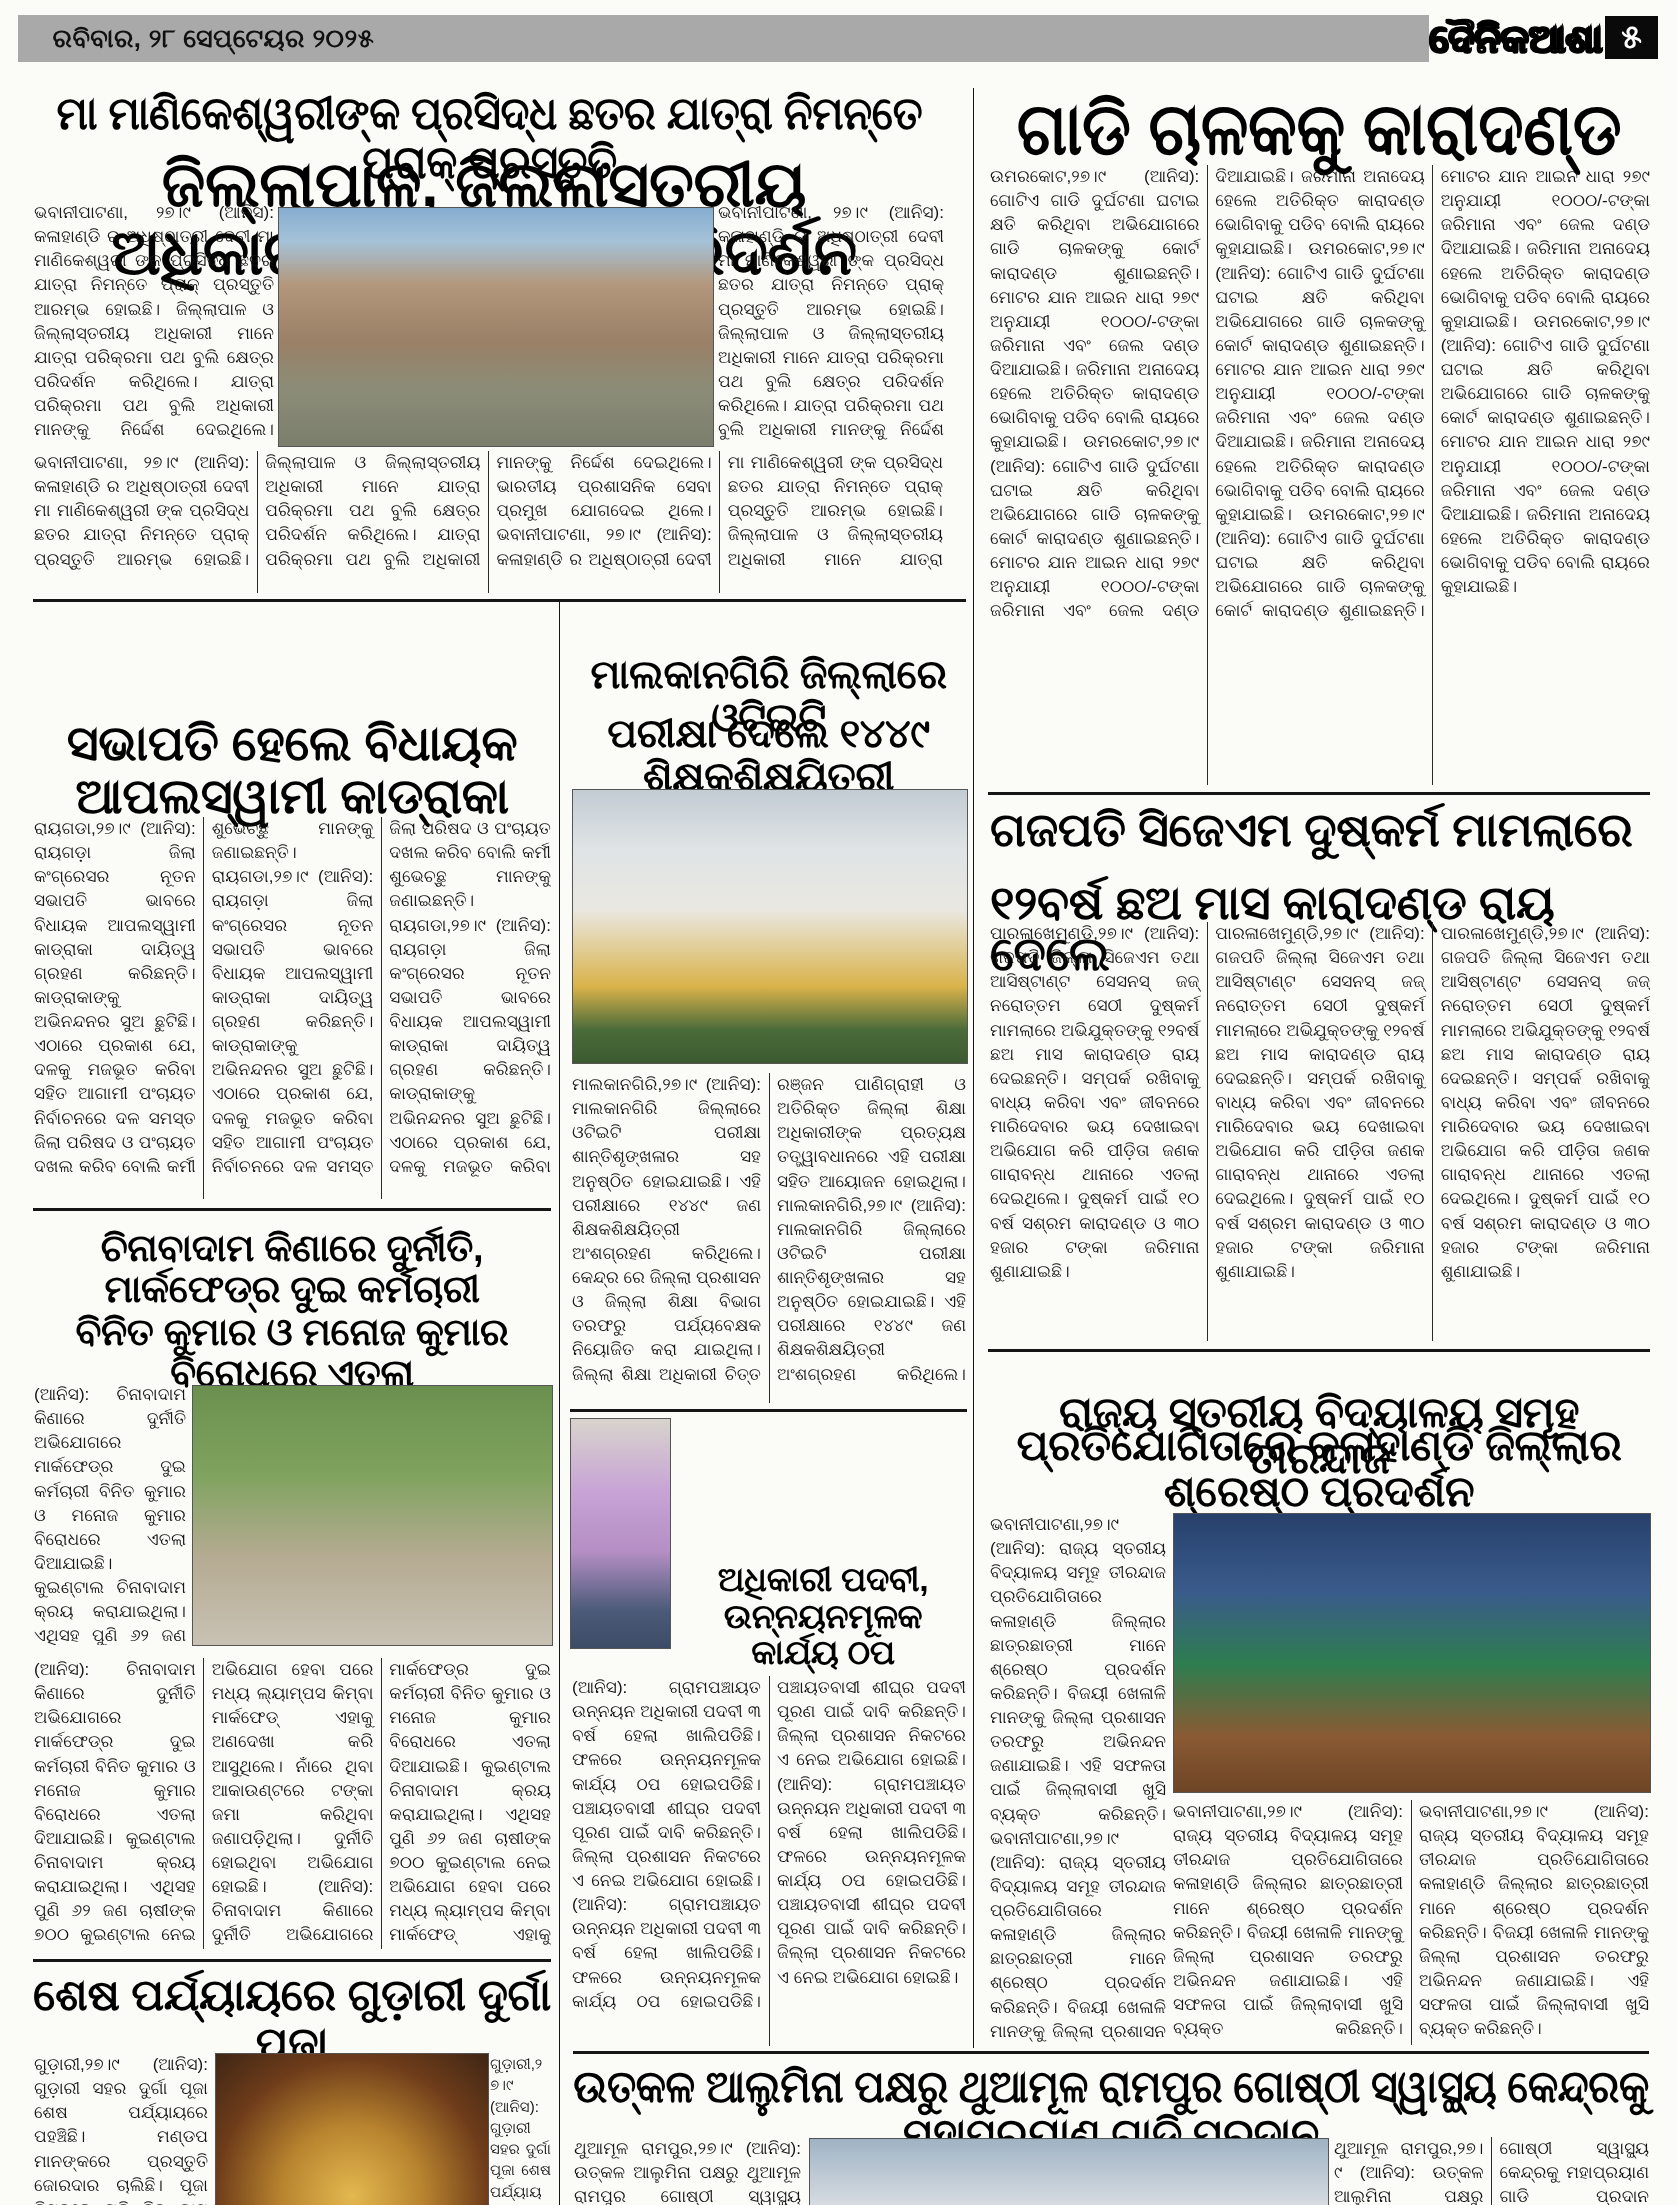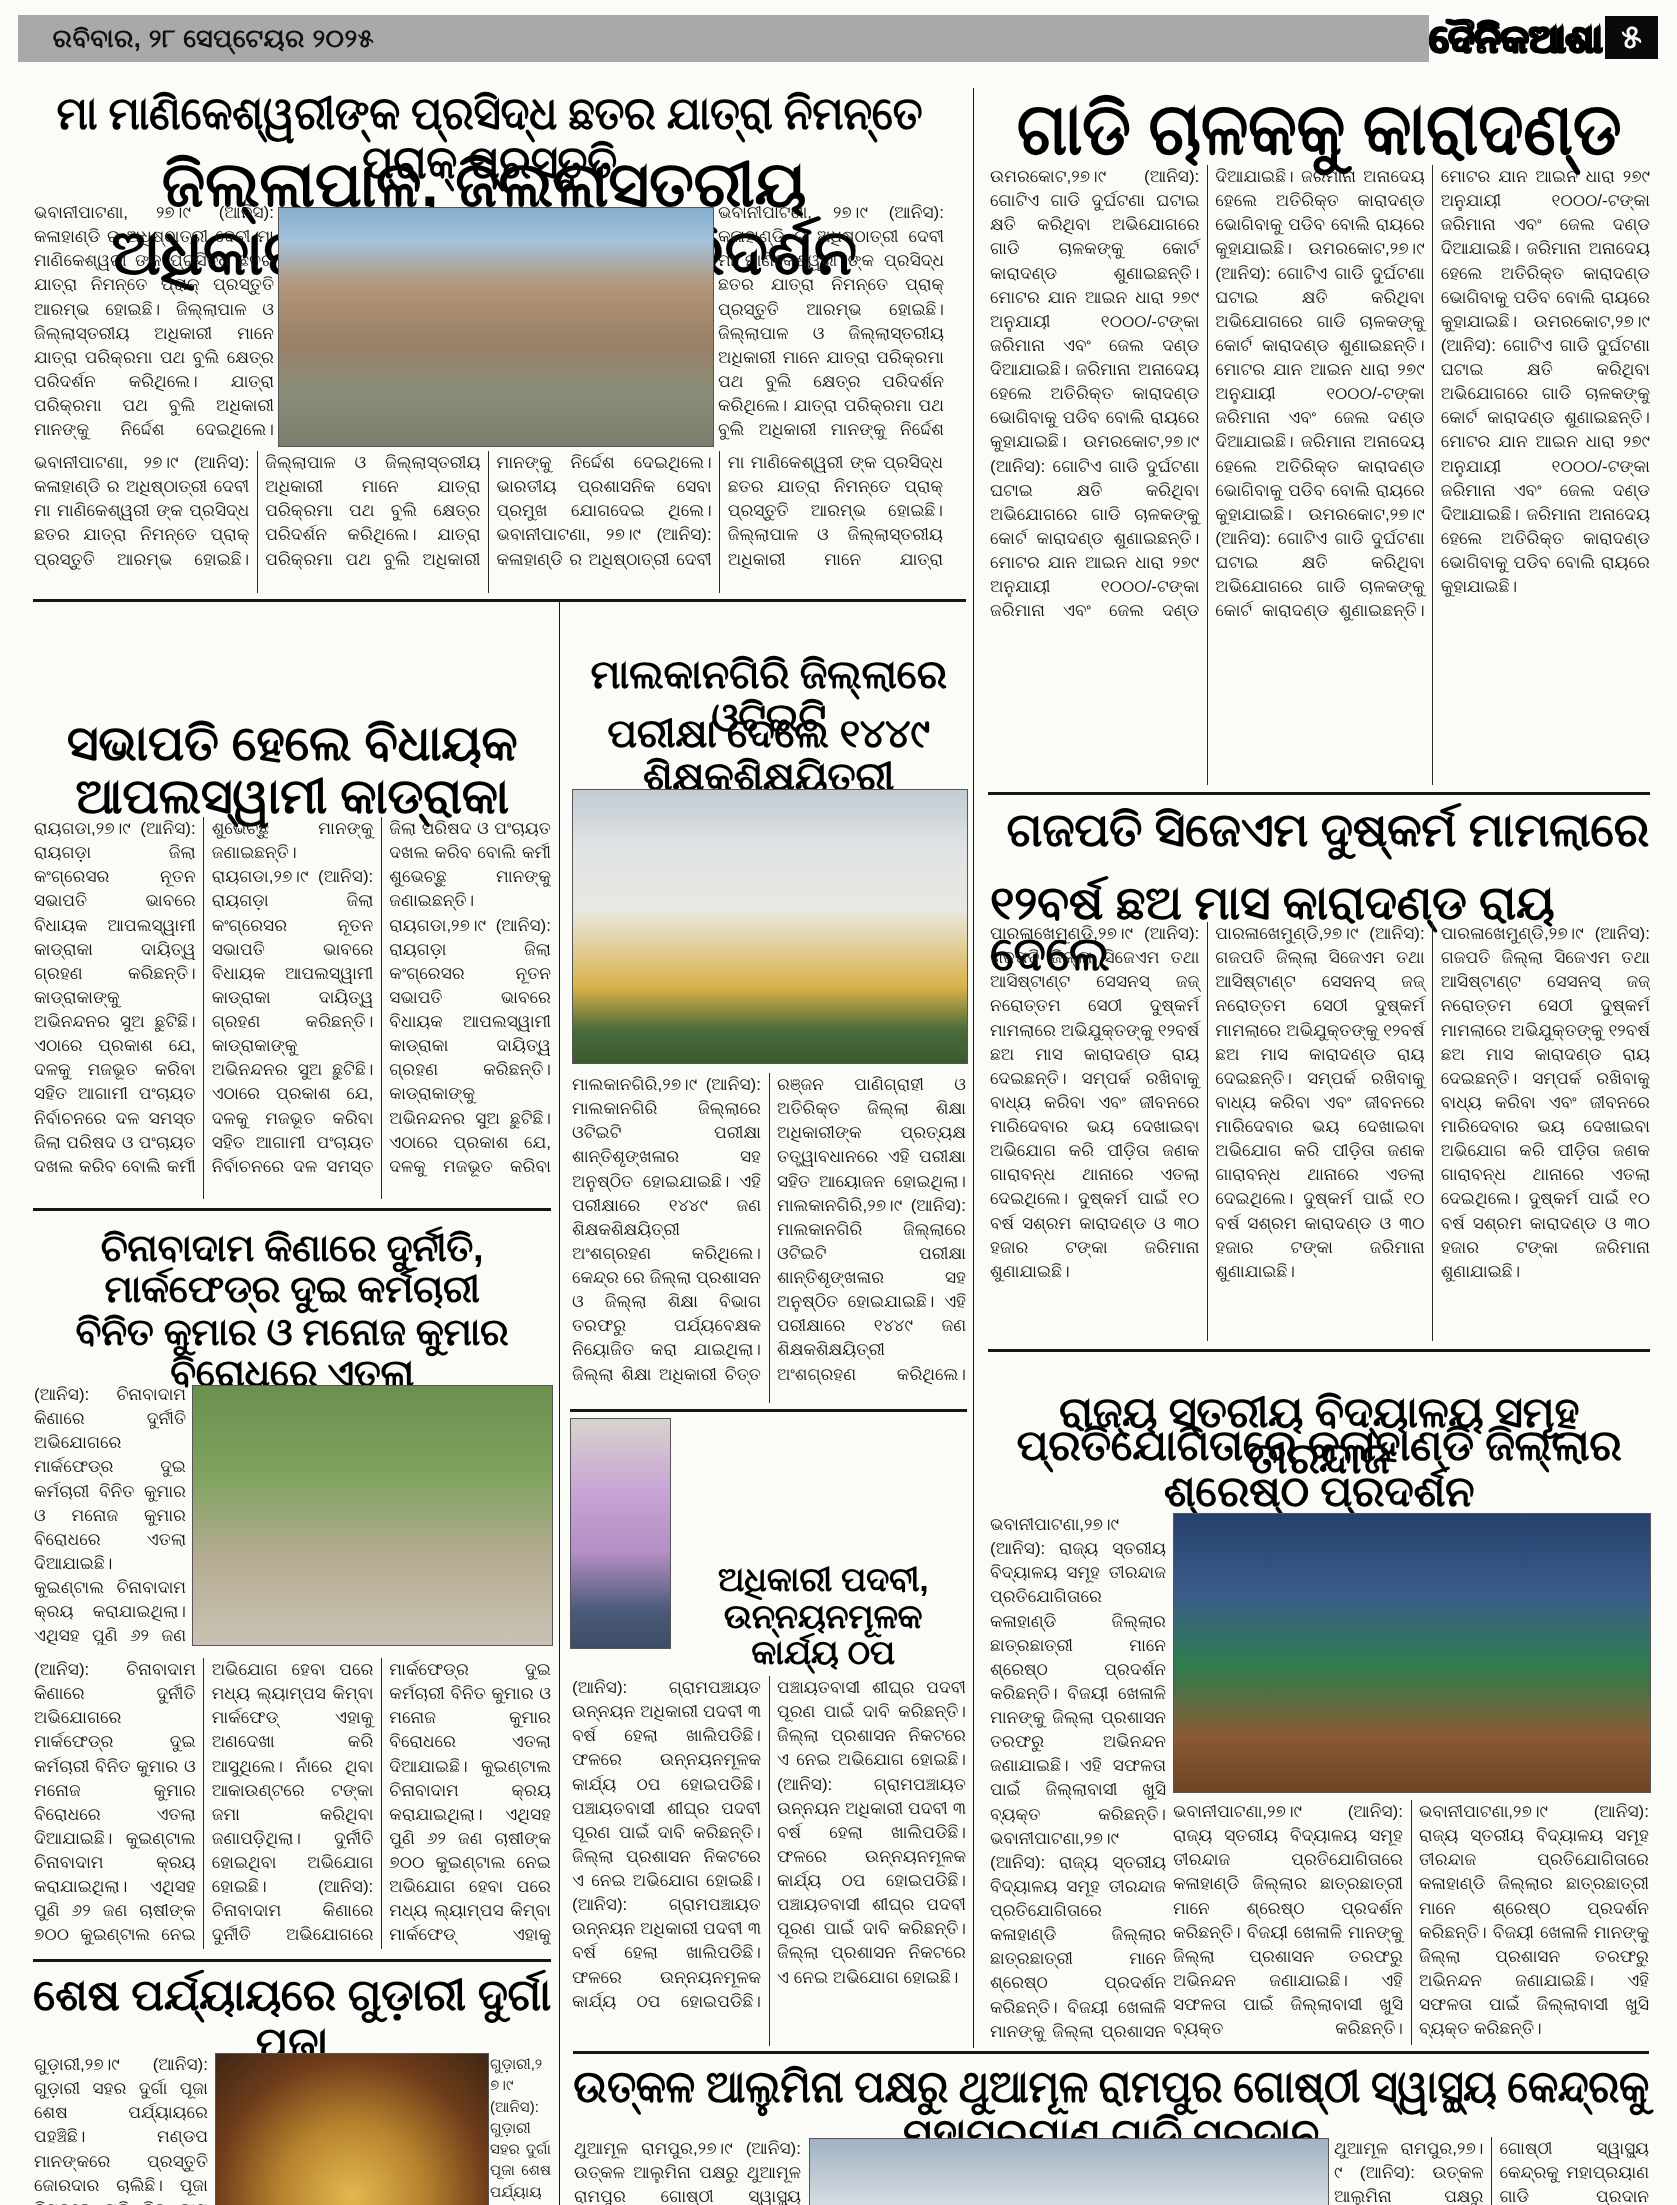--- a/index.html
+++ b/index.html
@@ -54,21 +54,21 @@
   <div class="abs body-text" style="left:990px;top:165px;width:660px;height:620px;column-count:3;">ଉମରକୋଟ,୨୭।୯ (ଆନିସ): ଗୋଟିଏ ଗାଡି ଦୁର୍ଘଟଣା ଘଟାଇ କ୍ଷତି କରିଥିବା ଅଭିଯୋଗରେ ଗାଡି ଚାଳକଙ୍କୁ କୋର୍ଟ କାରାଦଣ୍ଡ ଶୁଣାଇଛନ୍ତି। ମୋଟର ଯାନ ଆଇନ ଧାରା ୨୭୯ ଅନୁଯାୟୀ ୧୦୦୦/-ଟଙ୍କା ଜରିମାନା ଏବଂ ଜେଲ ଦଣ୍ଡ ଦିଆଯାଇଛି। ଜରିମାନା ଅନାଦେୟ ହେଲେ ଅତିରିକ୍ତ କାରାଦଣ୍ଡ ଭୋଗିବାକୁ ପଡିବ ବୋଲି ରାୟରେ କୁହାଯାଇଛି। ଉମରକୋଟ,୨୭।୯ (ଆନିସ): ଗୋଟିଏ ଗାଡି ଦୁର୍ଘଟଣା ଘଟାଇ କ୍ଷତି କରିଥିବା ଅଭିଯୋଗରେ ଗାଡି ଚାଳକଙ୍କୁ କୋର୍ଟ କାରାଦଣ୍ଡ ଶୁଣାଇଛନ୍ତି। ମୋଟର ଯାନ ଆଇନ ଧାରା ୨୭୯ ଅନୁଯାୟୀ ୧୦୦୦/-ଟଙ୍କା ଜରିମାନା ଏବଂ ଜେଲ ଦଣ୍ଡ ଦିଆଯାଇଛି। ଜରିମାନା ଅନାଦେୟ ହେଲେ ଅତିରିକ୍ତ କାରାଦଣ୍ଡ ଭୋଗିବାକୁ ପଡିବ ବୋଲି ରାୟରେ କୁହାଯାଇଛି। ଉମରକୋଟ,୨୭।୯ (ଆନିସ): ଗୋଟିଏ ଗାଡି ଦୁର୍ଘଟଣା ଘଟାଇ କ୍ଷତି କରିଥିବା ଅଭିଯୋଗରେ ଗାଡି ଚାଳକଙ୍କୁ କୋର୍ଟ କାରାଦଣ୍ଡ ଶୁଣାଇଛନ୍ତି। ମୋଟର ଯାନ ଆଇନ ଧାରା ୨୭୯ ଅନୁଯାୟୀ ୧୦୦୦/-ଟଙ୍କା ଜରିମାନା ଏବଂ ଜେଲ ଦଣ୍ଡ ଦିଆଯାଇଛି। ଜରିମାନା ଅନାଦେୟ ହେଲେ ଅତିରିକ୍ତ କାରାଦଣ୍ଡ ଭୋଗିବାକୁ ପଡିବ ବୋଲି ରାୟରେ କୁହାଯାଇଛି। ଉମରକୋଟ,୨୭।୯ (ଆନିସ): ଗୋଟିଏ ଗାଡି ଦୁର୍ଘଟଣା ଘଟାଇ କ୍ଷତି କରିଥିବା ଅଭିଯୋଗରେ ଗାଡି ଚାଳକଙ୍କୁ କୋର୍ଟ କାରାଦଣ୍ଡ ଶୁଣାଇଛନ୍ତି। ମୋଟର ଯାନ ଆଇନ ଧାରା ୨୭୯ ଅନୁଯାୟୀ ୧୦୦୦/-ଟଙ୍କା ଜରିମାନା ଏବଂ ଜେଲ ଦଣ୍ଡ ଦିଆଯାଇଛି। ଜରିମାନା ଅନାଦେୟ ହେଲେ ଅତିରିକ୍ତ କାରାଦଣ୍ଡ ଭୋଗିବାକୁ ପଡିବ ବୋଲି ରାୟରେ କୁହାଯାଇଛି। ଉମରକୋଟ,୨୭।୯ (ଆନିସ): ଗୋଟିଏ ଗାଡି ଦୁର୍ଘଟଣା ଘଟାଇ କ୍ଷତି କରିଥିବା ଅଭିଯୋଗରେ ଗାଡି ଚାଳକଙ୍କୁ କୋର୍ଟ କାରାଦଣ୍ଡ ଶୁଣାଇଛନ୍ତି। ମୋଟର ଯାନ ଆଇନ ଧାରା ୨୭୯ ଅନୁଯାୟୀ ୧୦୦୦/-ଟଙ୍କା ଜରିମାନା ଏବଂ ଜେଲ ଦଣ୍ଡ ଦିଆଯାଇଛି। ଜରିମାନା ଅନାଦେୟ ହେଲେ ଅତିରିକ୍ତ କାରାଦଣ୍ଡ ଭୋଗିବାକୁ ପଡିବ ବୋଲି ରାୟରେ କୁହାଯାଇଛି।</div>
 
   <div class="abs headline center" style="left:33px;top:717px;width:518px;font-size:49px;">ସଭାପତି ହେଲେ ବିଧାୟକ ଆପଲସ୍ୱାମୀ କାଡ୍ରାକା</div>
   <div class="abs body-text" style="left:34px;top:817px;width:517px;height:382px;column-count:3;">ରାୟଗଡା,୨୭।୯ (ଆନିସ): ରାୟଗଡ଼ା ଜିଲା କଂଗ୍ରେସର ନୂତନ ସଭାପତି ଭାବରେ ବିଧାୟକ ଆପଲସ୍ୱାମୀ କାଡ୍ରାକା ଦାୟିତ୍ୱ ଗ୍ରହଣ କରିଛନ୍ତି। କାଡ୍ରାକାଙ୍କୁ ଅଭିନନ୍ଦନର ସୁଅ ଛୁଟିଛି। ଏଠାରେ ପ୍ରକାଶ ଯେ, ଦଳକୁ ମଜଭୂତ କରିବା ସହିତ ଆଗାମୀ ପଂଚାୟତ ନିର୍ବାଚନରେ ଦଳ ସମସ୍ତ ଜିଲା ପରିଷଦ ଓ ପଂଚାୟତ ଦଖଲ କରିବ ବୋଲି କର୍ମୀ ଶୁଭେଚ୍ଛୁ ମାନଙ୍କୁ ଜଣାଇଛନ୍ତି। ରାୟଗଡା,୨୭।୯ (ଆନିସ): ରାୟଗଡ଼ା ଜିଲା କଂଗ୍ରେସର ନୂତନ ସଭାପତି ଭାବରେ ବିଧାୟକ ଆପଲସ୍ୱାମୀ କାଡ୍ରାକା ଦାୟିତ୍ୱ ଗ୍ରହଣ କରିଛନ୍ତି। କାଡ୍ରାକାଙ୍କୁ ଅଭିନନ୍ଦନର ସୁଅ ଛୁଟିଛି। ଏଠାରେ ପ୍ରକାଶ ଯେ, ଦଳକୁ ମଜଭୂତ କରିବା ସହିତ ଆଗାମୀ ପଂଚାୟତ ନିର୍ବାଚନରେ ଦଳ ସମସ୍ତ ଜିଲା ପରିଷଦ ଓ ପଂଚାୟତ ଦଖଲ କରିବ ବୋଲି କର୍ମୀ ଶୁଭେଚ୍ଛୁ ମାନଙ୍କୁ ଜଣାଇଛନ୍ତି। ରାୟଗଡା,୨୭।୯ (ଆନିସ): ରାୟଗଡ଼ା ଜିଲା କଂଗ୍ରେସର ନୂତନ ସଭାପତି ଭାବରେ ବିଧାୟକ ଆପଲସ୍ୱାମୀ କାଡ୍ରାକା ଦାୟିତ୍ୱ ଗ୍ରହଣ କରିଛନ୍ତି। କାଡ୍ରାକାଙ୍କୁ ଅଭିନନ୍ଦନର ସୁଅ ଛୁଟିଛି। ଏଠାରେ ପ୍ରକାଶ ଯେ, ଦଳକୁ ମଜଭୂତ କରିବା ସହିତ ଆଗାମୀ ପଂଚାୟତ ନିର୍ବାଚନରେ ଦଳ ସମସ୍ତ ଜିଲା ପରିଷଦ ଓ ପଂଚାୟତ ଦଖଲ କରିବ ବୋଲି କର୍ମୀ ଶୁଭେଚ୍ଛୁ ମାନଙ୍କୁ ଜଣାଇଛନ୍ତି।</div>
 
   <div class="abs headline center" style="left:570px;top:653px;width:397px;font-size:40px;">ମାଲକାନଗିରି ଜିଲ୍ଲାରେ ଓଟିଇଟି</div>
   <div class="abs headline center" style="left:570px;top:712px;width:397px;font-size:40px;">ପରୀକ୍ଷା ଦେଲେ ୧୪୪୯ ଶିକ୍ଷକଶିକ୍ଷୟିତ୍ରୀ</div>
   <div class="photo ph-otet" style="left:572px;top:789px;width:394px;height:273px;"></div>
   <div class="abs body-text" style="left:572px;top:1073px;width:394px;height:330px;column-count:2;">ମାଲକାନଗିରି,୨୭।୯ (ଆନିସ): ମାଲକାନଗିରି ଜିଲ୍ଲାରେ ଓଟିଇଟି ପରୀକ୍ଷା ଶାନ୍ତିଶୃଙ୍ଖଳାର ସହ ଅନୁଷ୍ଠିତ ହୋଇଯାଇଛି। ଏହି ପରୀକ୍ଷାରେ ୧୪୪୯ ଜଣ ଶିକ୍ଷକଶିକ୍ଷୟିତ୍ରୀ ଅଂଶଗ୍ରହଣ କରିଥିଲେ। କେନ୍ଦ୍ର ରେ ଜିଲ୍ଲା ପ୍ରଶାସନ ଓ ଜିଲ୍ଲା ଶିକ୍ଷା ବିଭାଗ ତରଫରୁ ପର୍ଯ୍ୟବେକ୍ଷକ ନିୟୋଜିତ କରା ଯାଇଥିଲା। ଜିଲ୍ଲା ଶିକ୍ଷା ଅଧିକାରୀ ଚିତ୍ତ ରଞ୍ଜନ ପାଣିଗ୍ରାହୀ ଓ ଅତିରିକ୍ତ ଜିଲ୍ଲା ଶିକ୍ଷା ଅଧିକାରୀଙ୍କ ପ୍ରତ୍ୟକ୍ଷ ତତ୍ତ୍ୱାବଧାନରେ ଏହି ପରୀକ୍ଷା ସହିତ ଆୟୋଜନ ହୋଇଥିଲା। ମାଲକାନଗିରି,୨୭।୯ (ଆନିସ): ମାଲକାନଗିରି ଜିଲ୍ଲାରେ ଓଟିଇଟି ପରୀକ୍ଷା ଶାନ୍ତିଶୃଙ୍ଖଳାର ସହ ଅନୁଷ୍ଠିତ ହୋଇଯାଇଛି। ଏହି ପରୀକ୍ଷାରେ ୧୪୪୯ ଜଣ ଶିକ୍ଷକଶିକ୍ଷୟିତ୍ରୀ ଅଂଶଗ୍ରହଣ କରିଥିଲେ। କେନ୍ଦ୍ର ରେ ଜିଲ୍ଲା ପ୍ରଶାସନ ଓ ଜିଲ୍ଲା ଶିକ୍ଷା ବିଭାଗ ତରଫରୁ ପର୍ଯ୍ୟବେକ୍ଷକ ନିୟୋଜିତ କରା ଯାଇଥିଲା। ଜିଲ୍ଲା ଶିକ୍ଷା ଅଧିକାରୀ ଚିତ୍ତ ରଞ୍ଜନ ପାଣିଗ୍ରାହୀ ଓ ଅତିରିକ୍ତ ଜିଲ୍ଲା ଶିକ୍ଷା ଅଧିକାରୀଙ୍କ ପ୍ରତ୍ୟକ୍ଷ ତତ୍ତ୍ୱାବଧାନରେ ଏହି ପରୀକ୍ଷା ସହିତ ଆୟୋଜନ ହୋଇଥିଲା।</div>
 
-  <div class="abs headline" style="left:990px;top:805px;width:659px;font-size:47px;text-align:right;">ଗଜପତି ସିଜେଏମ ଦୁଷ୍କର୍ମ ମାମଲାରେ</div>
+  <div class="abs headline" style="left:990px;top:805px;width:659px;font-size:47px;">ଗଜପତି ସିଜେଏମ ଦୁଷ୍କର୍ମ ମାମଲାରେ</div>
   <div class="abs headline" style="left:990px;top:862px;width:659px;font-size:47px;margin-top:16px;">୧୨ବର୍ଷ ଛଅ ମାସ କାରାଦଣ୍ଡ ରାୟ ଦେଲେ</div>
   <div class="abs body-text" style="left:990px;top:922px;width:660px;height:419px;column-count:3;">ପାରଳାଖେମୁଣ୍ଡି,୨୭।୯ (ଆନିସ): ଗଜପତି ଜିଲ୍ଲା ସିଜେଏମ ତଥା ଆସିଷ୍ଟାଣ୍ଟ ସେସନସ୍ ଜଜ୍ ନରୋତ୍ତମ ସେଠୀ ଦୁଷ୍କର୍ମ ମାମଲାରେ ଅଭିଯୁକ୍ତଙ୍କୁ ୧୨ବର୍ଷ ଛଅ ମାସ କାରାଦଣ୍ଡ ରାୟ ଦେଇଛନ୍ତି। ସମ୍ପର୍କ ରଖିବାକୁ ବାଧ୍ୟ କରିବା ଏବଂ ଜୀବନରେ ମାରିଦେବାର ଭୟ ଦେଖାଇବା ଅଭିଯୋଗ କରି ପୀଡ଼ିତା ଜଣକ ଗାରାବନ୍ଧ ଥାନାରେ ଏତଲା ଦେଇଥିଲେ। ଦୁଷ୍କର୍ମ ପାଇଁ ୧୦ ବର୍ଷ ସଶ୍ରମ କାରାଦଣ୍ଡ ଓ ୩୦ ହଜାର ଟଙ୍କା ଜରିମାନା ଶୁଣାଯାଇଛି। ପାରଳାଖେମୁଣ୍ଡି,୨୭।୯ (ଆନିସ): ଗଜପତି ଜିଲ୍ଲା ସିଜେଏମ ତଥା ଆସିଷ୍ଟାଣ୍ଟ ସେସନସ୍ ଜଜ୍ ନରୋତ୍ତମ ସେଠୀ ଦୁଷ୍କର୍ମ ମାମଲାରେ ଅଭିଯୁକ୍ତଙ୍କୁ ୧୨ବର୍ଷ ଛଅ ମାସ କାରାଦଣ୍ଡ ରାୟ ଦେଇଛନ୍ତି। ସମ୍ପର୍କ ରଖିବାକୁ ବାଧ୍ୟ କରିବା ଏବଂ ଜୀବନରେ ମାରିଦେବାର ଭୟ ଦେଖାଇବା ଅଭିଯୋଗ କରି ପୀଡ଼ିତା ଜଣକ ଗାରାବନ୍ଧ ଥାନାରେ ଏତଲା ଦେଇଥିଲେ। ଦୁଷ୍କର୍ମ ପାଇଁ ୧୦ ବର୍ଷ ସଶ୍ରମ କାରାଦଣ୍ଡ ଓ ୩୦ ହଜାର ଟଙ୍କା ଜରିମାନା ଶୁଣାଯାଇଛି। ପାରଳାଖେମୁଣ୍ଡି,୨୭।୯ (ଆନିସ): ଗଜପତି ଜିଲ୍ଲା ସିଜେଏମ ତଥା ଆସିଷ୍ଟାଣ୍ଟ ସେସନସ୍ ଜଜ୍ ନରୋତ୍ତମ ସେଠୀ ଦୁଷ୍କର୍ମ ମାମଲାରେ ଅଭିଯୁକ୍ତଙ୍କୁ ୧୨ବର୍ଷ ଛଅ ମାସ କାରାଦଣ୍ଡ ରାୟ ଦେଇଛନ୍ତି। ସମ୍ପର୍କ ରଖିବାକୁ ବାଧ୍ୟ କରିବା ଏବଂ ଜୀବନରେ ମାରିଦେବାର ଭୟ ଦେଖାଇବା ଅଭିଯୋଗ କରି ପୀଡ଼ିତା ଜଣକ ଗାରାବନ୍ଧ ଥାନାରେ ଏତଲା ଦେଇଥିଲେ। ଦୁଷ୍କର୍ମ ପାଇଁ ୧୦ ବର୍ଷ ସଶ୍ରମ କାରାଦଣ୍ଡ ଓ ୩୦ ହଜାର ଟଙ୍କା ଜରିମାନା ଶୁଣାଯାଇଛି।</div>
 
   <div class="abs headline center" style="left:988px;top:1361px;width:662px;font-size:43px;margin-top:28px;">ରାଜ୍ୟ ସ୍ତରୀୟ ବିଦ୍ୟାଳୟ ସମୂହ ତୀରନ୍ଦାଜ</div>
   <div class="abs headline center" style="left:988px;top:1422px;width:662px;font-size:43px;">ପ୍ରତିଯୋଗିତାରେ କଳାହାଣ୍ଡି ଜିଲ୍ଲାର ଶ୍ରେଷ୍ଠ ପ୍ରଦର୍ଶନ</div>
   <div class="abs body-text" style="left:990px;top:1513px;width:176px;height:529px;">ଭବାନୀପାଟଣା,୨୭।୯ (ଆନିସ): ରାଜ୍ୟ ସ୍ତରୀୟ ବିଦ୍ୟାଳୟ ସମୂହ ତୀରନ୍ଦାଜ ପ୍ରତିଯୋଗିତାରେ କଳାହାଣ୍ଡି ଜିଲ୍ଲାର ଛାତ୍ରଛାତ୍ରୀ ମାନେ ଶ୍ରେଷ୍ଠ ପ୍ରଦର୍ଶନ କରିଛନ୍ତି। ବିଜୟୀ ଖେଳାଳି ମାନଙ୍କୁ ଜିଲ୍ଲା ପ୍ରଶାସନ ତରଫରୁ ଅଭିନନ୍ଦନ ଜଣାଯାଇଛି। ଏହି ସଫଳତା ପାଇଁ ଜିଲ୍ଲାବାସୀ ଖୁସି ବ୍ୟକ୍ତ କରିଛନ୍ତି। ଭବାନୀପାଟଣା,୨୭।୯ (ଆନିସ): ରାଜ୍ୟ ସ୍ତରୀୟ ବିଦ୍ୟାଳୟ ସମୂହ ତୀରନ୍ଦାଜ ପ୍ରତିଯୋଗିତାରେ କଳାହାଣ୍ଡି ଜିଲ୍ଲାର ଛାତ୍ରଛାତ୍ରୀ ମାନେ ଶ୍ରେଷ୍ଠ ପ୍ରଦର୍ଶନ କରିଛନ୍ତି। ବିଜୟୀ ଖେଳାଳି ମାନଙ୍କୁ ଜିଲ୍ଲା ପ୍ରଶାସନ ତରଫରୁ ଅଭିନନ୍ଦନ ଜଣାଯାଇଛି। ଏହି ସଫଳତା ପାଇଁ ଜିଲ୍ଲାବାସୀ ଖୁସି ବ୍ୟକ୍ତ କରିଛନ୍ତି।</div>
   <div class="photo ph-archery" style="left:1173px;top:1513px;width:476px;height:278px;"></div>
   <div class="abs body-text" style="left:1173px;top:1800px;width:476px;height:245px;column-count:2;">ଭବାନୀପାଟଣା,୨୭।୯ (ଆନିସ): ରାଜ୍ୟ ସ୍ତରୀୟ ବିଦ୍ୟାଳୟ ସମୂହ ତୀରନ୍ଦାଜ ପ୍ରତିଯୋଗିତାରେ କଳାହାଣ୍ଡି ଜିଲ୍ଲାର ଛାତ୍ରଛାତ୍ରୀ ମାନେ ଶ୍ରେଷ୍ଠ ପ୍ରଦର୍ଶନ କରିଛନ୍ତି। ବିଜୟୀ ଖେଳାଳି ମାନଙ୍କୁ ଜିଲ୍ଲା ପ୍ରଶାସନ ତରଫରୁ ଅଭିନନ୍ଦନ ଜଣାଯାଇଛି। ଏହି ସଫଳତା ପାଇଁ ଜିଲ୍ଲାବାସୀ ଖୁସି ବ୍ୟକ୍ତ କରିଛନ୍ତି। ଭବାନୀପାଟଣା,୨୭।୯ (ଆନିସ): ରାଜ୍ୟ ସ୍ତରୀୟ ବିଦ୍ୟାଳୟ ସମୂହ ତୀରନ୍ଦାଜ ପ୍ରତିଯୋଗିତାରେ କଳାହାଣ୍ଡି ଜିଲ୍ଲାର ଛାତ୍ରଛାତ୍ରୀ ମାନେ ଶ୍ରେଷ୍ଠ ପ୍ରଦର୍ଶନ କରିଛନ୍ତି। ବିଜୟୀ ଖେଳାଳି ମାନଙ୍କୁ ଜିଲ୍ଲା ପ୍ରଶାସନ ତରଫରୁ ଅଭିନନ୍ଦନ ଜଣାଯାଇଛି। ଏହି ସଫଳତା ପାଇଁ ଜିଲ୍ଲାବାସୀ ଖୁସି ବ୍ୟକ୍ତ କରିଛନ୍ତି।</div>
 
   <div class="abs headline center" style="left:33px;top:1228px;width:518px;font-size:38px;">ଚିନାବାଦାମ କିଣାରେ ଦୁର୍ନୀତି, ମାର୍କଫେଡ୍ର ଦୁଇ କର୍ମଚାରୀ</div>

